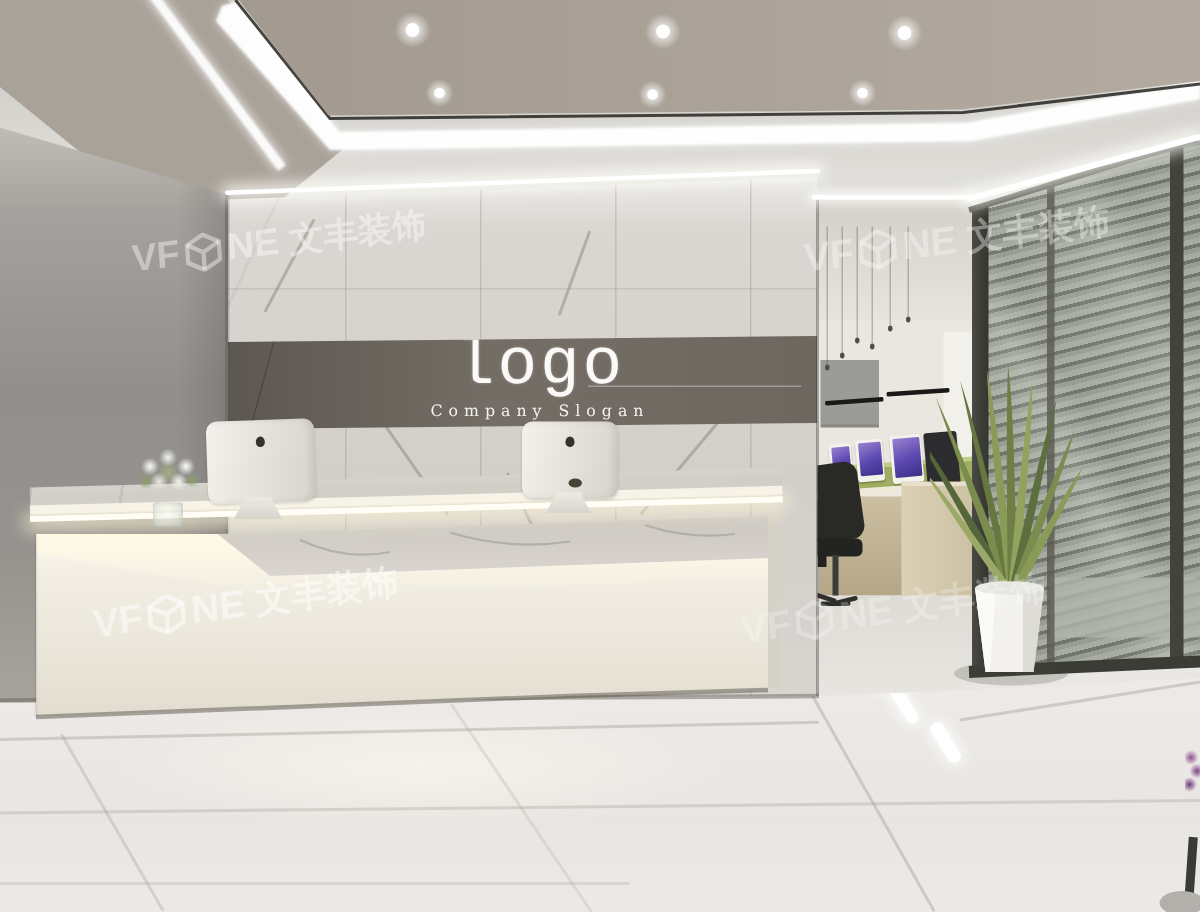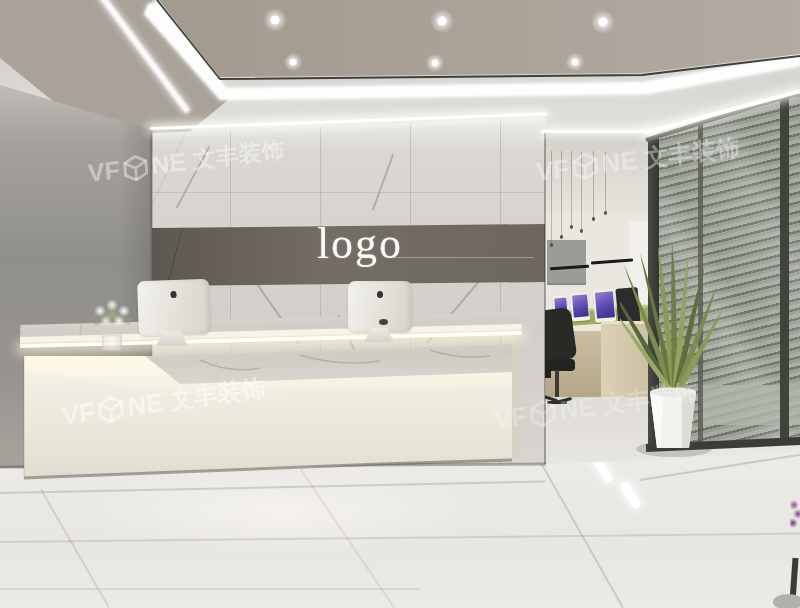--- a/index.html
+++ b/index.html
@@ -30,21 +30,21 @@
     transform:rotate(-2.1deg);transform-origin:0 50%;
     box-shadow:0 0 10px 3px rgba(255,255,250,.9);}
 
   
   .logo-band{left:152px;top:224px;width:393px;height:62px;
     clip-path:polygon(0 4px,100% 0,100% 58px,0 100%);
     background:
       linear-gradient(105deg,rgba(30,25,20,.35) 0 2px,rgba(0,0,0,0) 2px 30px,rgba(30,25,20,.25) 30px 31px,rgba(0,0,0,0) 31px 70px),
       linear-gradient(90deg,#5d5751,#746d65 45%,#6e675f);}
   .logo-title{position:absolute;left:118px;top:-2px;width:180px;text-align:center;
-    font-family:Liberation Serif, serif;font-weight:400;font-size:44px;line-height:1;color:#fbfaf8;
+    font-family:Liberation Mono, monospace;font-weight:400;font-size:44px;line-height:1;color:#fbfaf8;
     letter-spacing:2px;text-shadow:0 0 2px rgba(255,255,255,.35);}
   .logo-underline{position:absolute;left:240px;top:33px;width:142px;height:1px;background:rgba(195,205,218,.5);}
   .logo-slogan{position:absolute;left:118px;top:44px;width:180px;text-align:center;
     font-family:"DejaVu Serif",serif;font-size:10.5px;color:#f4f2ef;letter-spacing:4px;white-space:nowrap;}
 
   
   .office{left:545px;top:133px;width:103px;height:340px;overflow:hidden;background:#eae7e1;}
   .door-led{left:541px;top:130px;width:110px;height:3px;background:#fff;border-radius:2px;
     box-shadow:0 0 8px 2px rgba(255,255,252,.9);}
   .door-edge{left:544px;top:133px;width:2px;height:337px;background:rgba(40,38,34,.35);}
@@ -228,20 +228,21 @@
     <div class="vein" style="left:230px;top:40px;height:60px;transform:rotate(20deg);"></div>
     <div class="vein" style="left:300px;top:160px;height:80px;transform:rotate(40deg);"></div>
     <div class="vein" style="left:200px;top:200px;height:70px;transform:rotate(-25deg);"></div>
   </div>
   <div class="abs wall-corner"></div>
   <div class="abs marble-led"></div>
 
   <div class="abs logo-band">
     <div class="logo-title">logo</div>
     <div class="logo-underline"></div>
+    <div class="logo-slogan">Company Slogan</div>
   </div>
 
   <div class="abs office">
     <div class="abs ofc-wall"></div>
     <div class="abs ofc-column"></div>
     <div class="abs ofc-ceiling"></div>
     <div class="abs ofc-panel"></div>
     <div class="wire" style="left:6px;height:92px;"></div>
     <div class="wire" style="left:16px;height:84px;"></div>
     <div class="wire" style="left:26px;height:74px;"></div>

